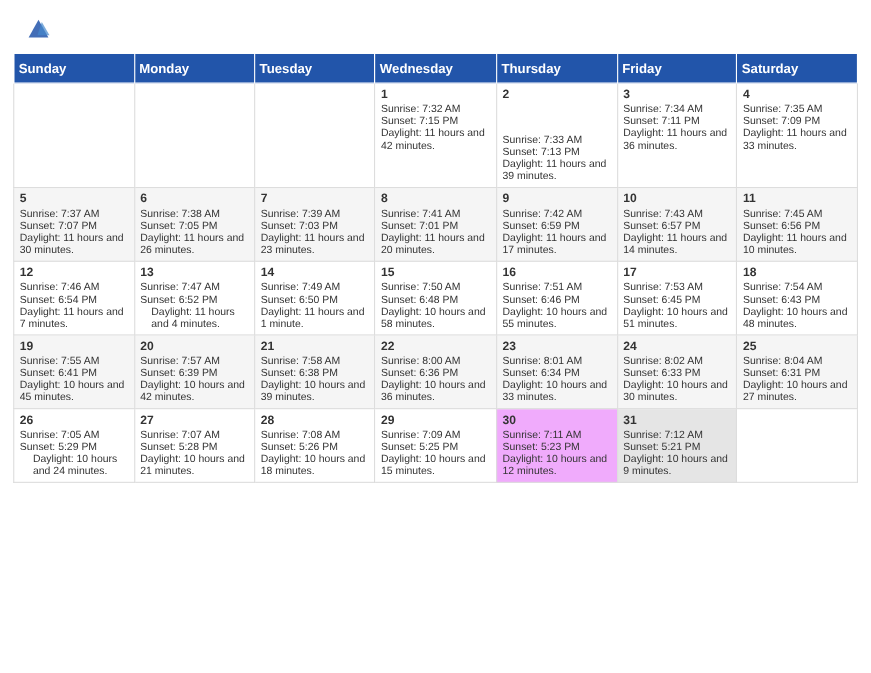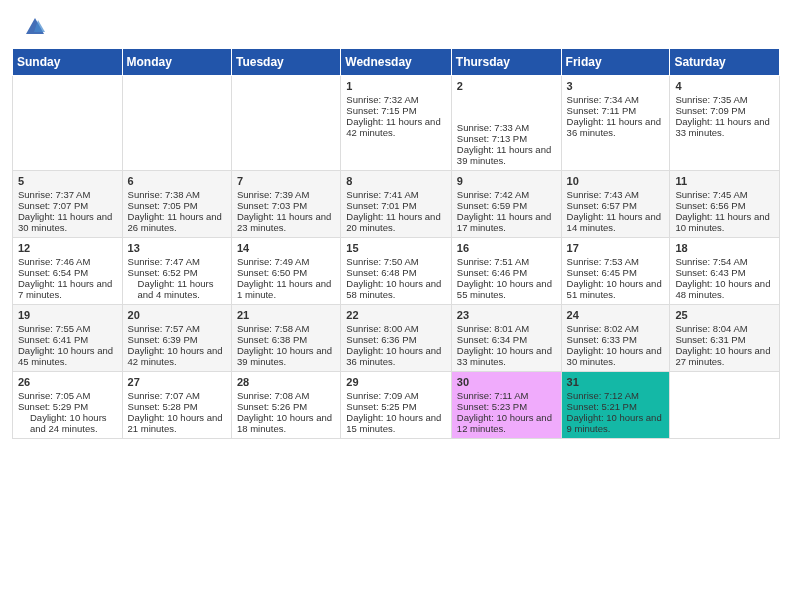--- a/index.html
+++ b/index.html
@@ -324,21 +324,21 @@
               <span style="display: block;">Sunrise: 7:09 AM</span>
               <span style="display: block;">Sunset: 5:25 PM</span>
               <span style="display: block;">Daylight: 10 hours and 15 minutes.</span>
             </td>
             <td style="background: #f0abfc;">
               <span class="day-number">30</span>
               <span style="display: block;">Sunrise: 7:11 AM</span>
               <span style="display: block;">Sunset: 5:23 PM</span>
               <span style="display: block;">Daylight: 10 hours and 12 minutes.</span>
             </td>
-            <td style="background: #14b8a6;">
+            <td style="background: #e5e5e5;">
               <span class="day-number">31</span>
               <span style="display: block;">Sunrise: 7:12 AM</span>
               <span style="display: block;">Sunset: 5:21 PM</span>
               <span style="display: block;">Daylight: 10 hours and 9 minutes.</span>
             </td>
             <td class="empty-cell"></td>
           </tr>
         </tbody>
     </table>
   </div>

